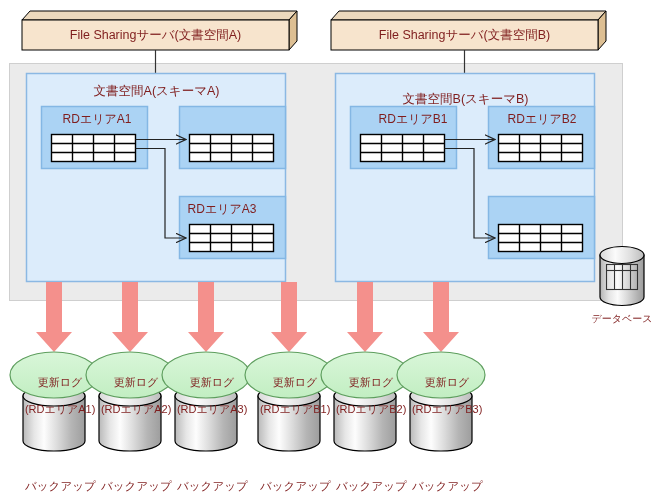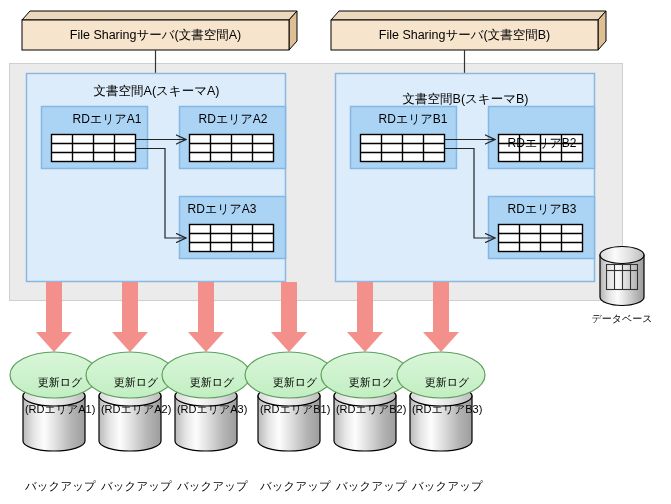--- a/index.html
+++ b/index.html
@@ -23,21 +23,21 @@
     position: absolute;
     left: 0;
     top: 0;
     width: 671px;
     height: 504px;
   }
   .lbl {
     position: absolute;
     white-space: pre;
     text-align: center;
-    color: #000000;
+    color: #7f1d1d;
     line-height: 1.18;
   }
   .lbl-server {
     font-size: 12.5px;
   }
   .lbl-space {
     font-size: 12.5px;
   }
   .lbl-rdarea {
     font-size: 12px;
@@ -254,27 +254,25 @@
       <ellipse cx="441" cy="375" rx="44" ry="23" fill="url(#ovalGrad)" stroke="#5e9e5e" stroke-width="1.2"></ellipse>
     </g>
   </svg>
 
   <div class="lbl lbl-server" style="left:22px; top:28px; width:267px;">File Sharingサーバ(文書空間A)</div>
   <div class="lbl lbl-space" style="left:27px; top:84px; width:259px;">文書空間A(スキーマA)</div>
 
   <div class="lbl lbl-server" style="left:331px; top:28px; width:267px;">File Sharingサーバ(文書空間B)</div>
   <div class="lbl lbl-space" style="left:336px; top:92px; width:259px;">文書空間B(スキーマB)</div>
 
-  <div class="lbl lbl-rdarea" style="left:54px; top:112px; width:106px;">RDエリアA1</div>
-  <div class="lbl lbl-rdarea" style="left:180px; top:112px; width:106px;">RDエリアA2</div>
+  <div class="lbl lbl-rdarea" style="left:44px; top:112px; width:106px;">RDエリアA1</div>
   <div class="lbl lbl-rdarea" style="left:180px; top:202px; width:84px;">RDエリアA3</div>
 
   <div class="lbl lbl-rdarea" style="left:351px; top:112px; width:124px;">RDエリアB1</div>
-  <div class="lbl lbl-rdarea" style="left:489px; top:112px; width:106px;margin-top:24px;">RDエリアB2</div>
-  <div class="lbl lbl-rdarea" style="left:489px; top:202px; width:106px;">RDエリアB3</div>
+  <div class="lbl lbl-rdarea" style="left:489px; top:112px; width:106px;">RDエリアB2</div>
 
   <div class="lbl lbl-db" style="left:572px; top:313px; width:100px;">データベース</div>
 
   <div class="lbl lbl-oval" style="left:10px; top:363px; width:88px;">
     <span>更新ログ</span><br>
     <span>(RDエリアA1)</span>
   </div>
   <div class="lbl lbl-oval" style="left:86px; top:363px; width:88px;">
     <span>更新ログ</span><br>
     <span>(RDエリアA2)</span>

